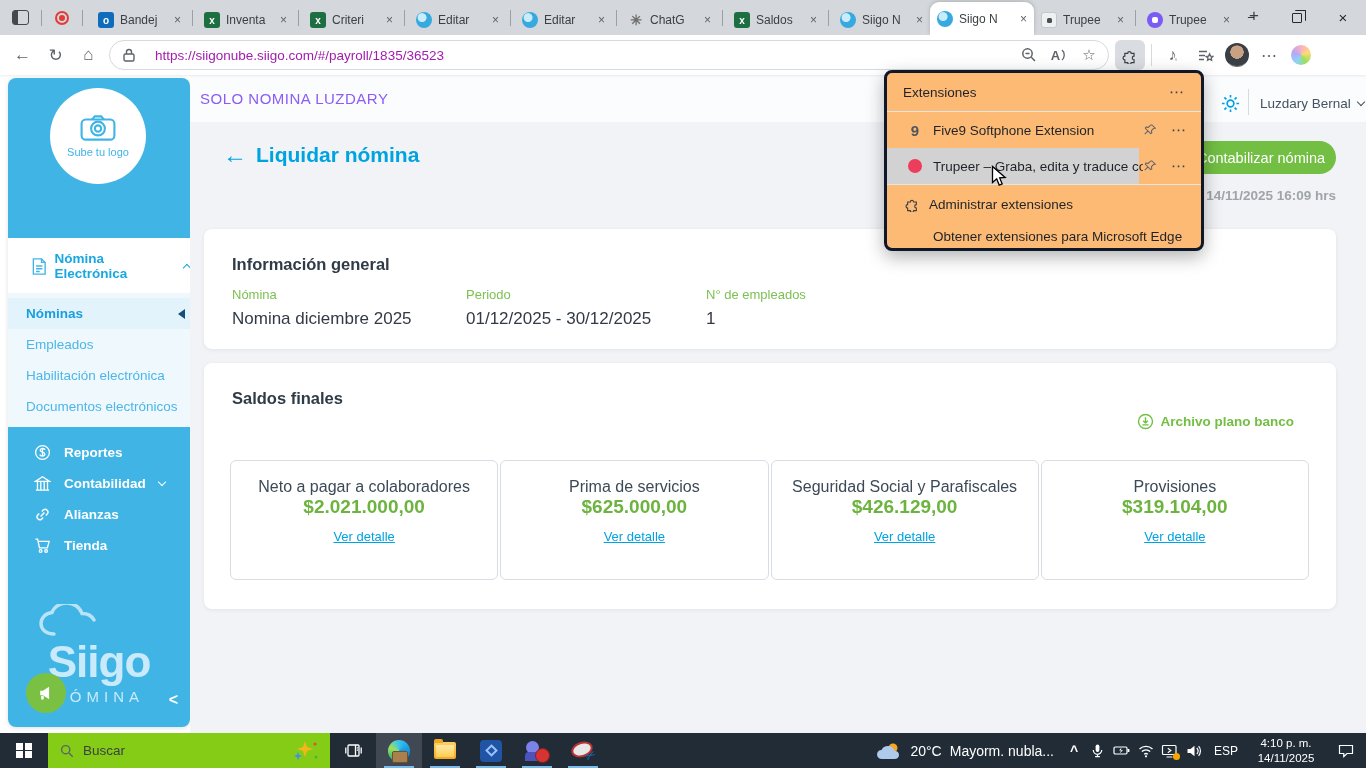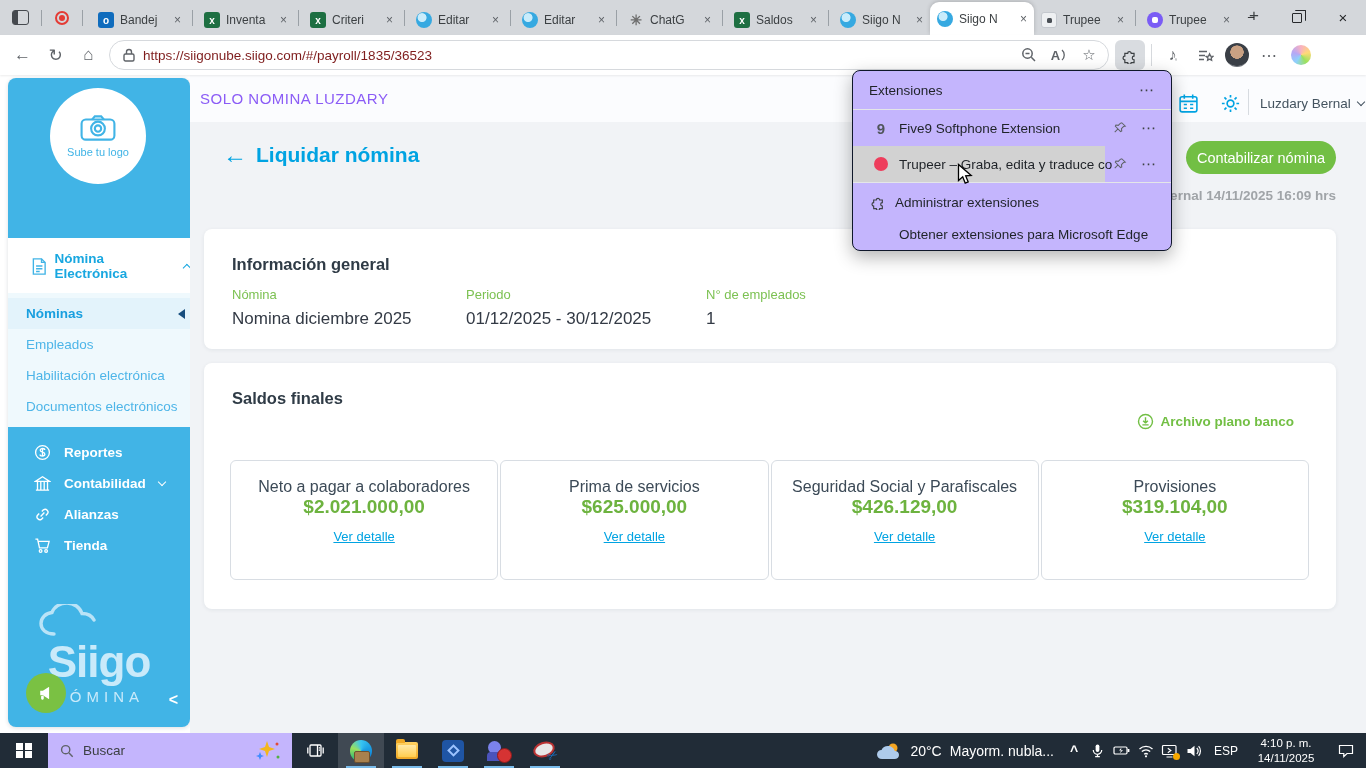--- a/index.html
+++ b/index.html
@@ -29,21 +29,21 @@
   .fi-tp span{width:6px;height:6px;background:#fff;border-radius:2px;display:block}
   .newtab{font-size:17px;color:#3c4043;margin:0 0 4px 12px;align-self:center}
   .winctl{position:absolute;right:0;top:0;height:35px;display:flex;z-index:3}
   .winctl .wbtn{width:46px;height:35px;display:flex;align-items:center;justify-content:center;font-size:13px;color:#26282b}
   .restore-glyph{width:10px;height:10px;border:1.2px solid #26282b;border-radius:1px;position:relative}
   .restore-glyph::before{content:'';position:absolute;left:2px;top:-4px;width:10px;height:10px;border:1.2px solid #26282b;border-left:none;border-bottom:none;border-radius:1px}
 
   .toolbar{position:absolute;top:35px;left:0;right:0;height:40px;background:#fff;display:flex;align-items:center;padding:0 6px;box-shadow:0 1px 2px rgba(0,0,0,.08);z-index:4}
   .navbtn{width:33px;height:32px;display:flex;align-items:center;justify-content:center;font-size:17px;color:#5f6368}
   .urlpill{flex:0 0 auto;width:1000px;height:30px;border:1px solid #d6d9dd;border-radius:15px;display:flex;align-items:center;padding:0 4px 0 13px;background:#fff;margin-left:4px}
-  .urltext{flex:1;font-size:13.5px;color:#7f1d1d;margin-left:8px;white-space:nowrap;overflow:hidden}
+  .urltext{flex:1;font-size:13.5px;color:#a21caf;margin-left:20px;white-space:nowrap;overflow:hidden}
   .pill-ic{width:30px;height:28px;display:flex;align-items:center;justify-content:center;color:#5f6368;font-size:15px}
   .tb-right{display:flex;align-items:center;margin-left:6px;gap:2px}
   .tbbtn{width:30px;height:30px;display:flex;align-items:center;justify-content:center;color:#5f6368;font-size:16px;border-radius:6px}
   .tbbtn.active-ext{background:#d9dce0}
   .vdiv{width:1px;height:22px;background:#d6d9dd;margin:0 4px}
   .avatar{width:24px;height:24px;border-radius:50%;background:radial-gradient(circle at 50% 38%,#c9a183 0 34%,#3a3f46 36% 70%,#6b7077 72%)}
   .copilot{width:20px;height:20px;border-radius:50%;background:conic-gradient(#f8b1c1,#ffd977,#9be15d,#8ed1fc,#b6a7f5,#f8b1c1)}
 
   
   .page{position:absolute;top:75px;left:0;right:0;bottom:35px;background:#fff}
@@ -91,21 +91,21 @@
   .tri-left{position:absolute;right:5px;width:0;height:0;border-top:5px solid transparent;border-bottom:5px solid transparent;border-right:7px solid #154d7e}
   .sb-blue{flex:1;color:#fff;padding-top:10px;position:relative}
   .sb-tool{height:31px;display:flex;align-items:center;gap:13px;padding-left:26px;font-size:13.5px;font-weight:bold}
   .sb-brand{position:absolute;left:0;right:0;bottom:22px;text-align:center;color:#c9eafa}
   .brand-name{font-size:44px;font-weight:bold;letter-spacing:-1px;line-height:.9}
   .brand-sub{font-size:15px;letter-spacing:5px;margin-top:6px}
   .megaphone{position:absolute;left:18px;bottom:14px;width:40px;height:40px;background:#7ac143;border-radius:50%;display:flex;align-items:center;justify-content:center}
   .collapse{position:absolute;right:12px;bottom:18px;color:#fff;font-size:16px;font-weight:bold}
 
   
-  .extpanel{position:absolute;left:852px;top:70px;width:320px;height:181px;background:#c4b5fd;border:1px solid #0f172a;border-radius:8px;box-shadow:0 6px 18px rgba(0,0,0,.3);z-index:40;font-size:13.5px;color:#1f2328}
+  .extpanel{position:absolute;left:884px;top:70px;width:320px;height:181px;background:#fdba74;border:3px solid #0f172a;border-radius:8px;box-shadow:0 6px 18px rgba(0,0,0,.3);z-index:40;font-size:13.5px;color:#1f2328}
   .ext-head{height:38px;display:flex;align-items:center;padding:0 16px}
   .ext-head .dots{margin-left:auto}
   .dots{font-size:15px;color:#3c4043;letter-spacing:1px}
   .ext-div{height:1px;background:#e4e6e8}
   .ext-item{height:36px;display:flex;align-items:center;padding:0 14px 0 18px;position:relative}
   .ext-item .hl{position:absolute;left:0;top:0;bottom:0;width:252px;background:#d2d2d2;z-index:0}
   .ext-item>*{position:relative;z-index:1}
   .ext-ic{width:20px;display:flex;justify-content:center;margin-right:8px}
   .ext-label{flex:1;white-space:nowrap;overflow:hidden}
   .pin{margin-right:14px;display:flex}
@@ -114,21 +114,21 @@
   .ext-row2.noicon{padding-left:46px}
   .five9{font-weight:bold;color:#50555b;font-size:15px}
   .tru-dot{width:14px;height:14px;border-radius:50%;background:#ee3d5c}
   .cursor{position:absolute;left:104px;top:92px;z-index:5}
 
   
   .taskbar{position:absolute;left:0;right:0;bottom:0;height:35px;background:#212c37;display:flex;align-items:stretch;color:#fff;z-index:60}
   .tb-start{width:48px;display:flex;align-items:center;justify-content:center}
   .winlogo{display:grid;grid-template-columns:7px 7px;grid-template-rows:7px 7px;gap:1.5px}
   .winlogo span{background:#fff}
-  .searchbox{width:244px;background:#c4b5fd;display:flex;align-items:center;padding:0 12px;gap:9px;color:#444}
+  .searchbox{width:282px;background:#84cc16;display:flex;align-items:center;padding:0 12px;gap:9px;color:#444}
   .searchtext{font-size:13.5px;color:#3c4043;flex:1}
   .sparkles{position:relative;width:24px;height:20px;flex:0 0 auto}
   .tb-app{width:46px;display:flex;align-items:center;justify-content:center;position:relative}
   .tb-app.running::after{content:'';position:absolute;left:8px;right:8px;bottom:0;height:2.5px;background:#79bbea}
   .tb-app.activeapp{background:rgba(255,255,255,.14)}
   .edge-ico{width:22px;height:22px;border-radius:50%;background:conic-gradient(#38c4f2,#1b9de2,#0d7bd7,#2bb673,#9be15d,#38c4f2);position:relative}
   .edge-ico::after{content:'';position:absolute;left:4px;bottom:-1px;width:14px;height:10px;background:#a8814e;border:1.5px solid #6e5230;border-radius:2px}
   .folder-ico{width:22px;height:17px;background:linear-gradient(#ffd262,#f0a926);border-radius:2px;position:relative}
   .folder-ico::before{content:'';position:absolute;left:0;top:-3px;width:9px;height:4px;background:#f0a926;border-radius:2px 2px 0 0}
   .folder-ico::after{content:'';position:absolute;left:2px;top:3px;right:2px;bottom:2px;background:linear-gradient(#ffe9a8,#ffce4f);border-radius:1px}

